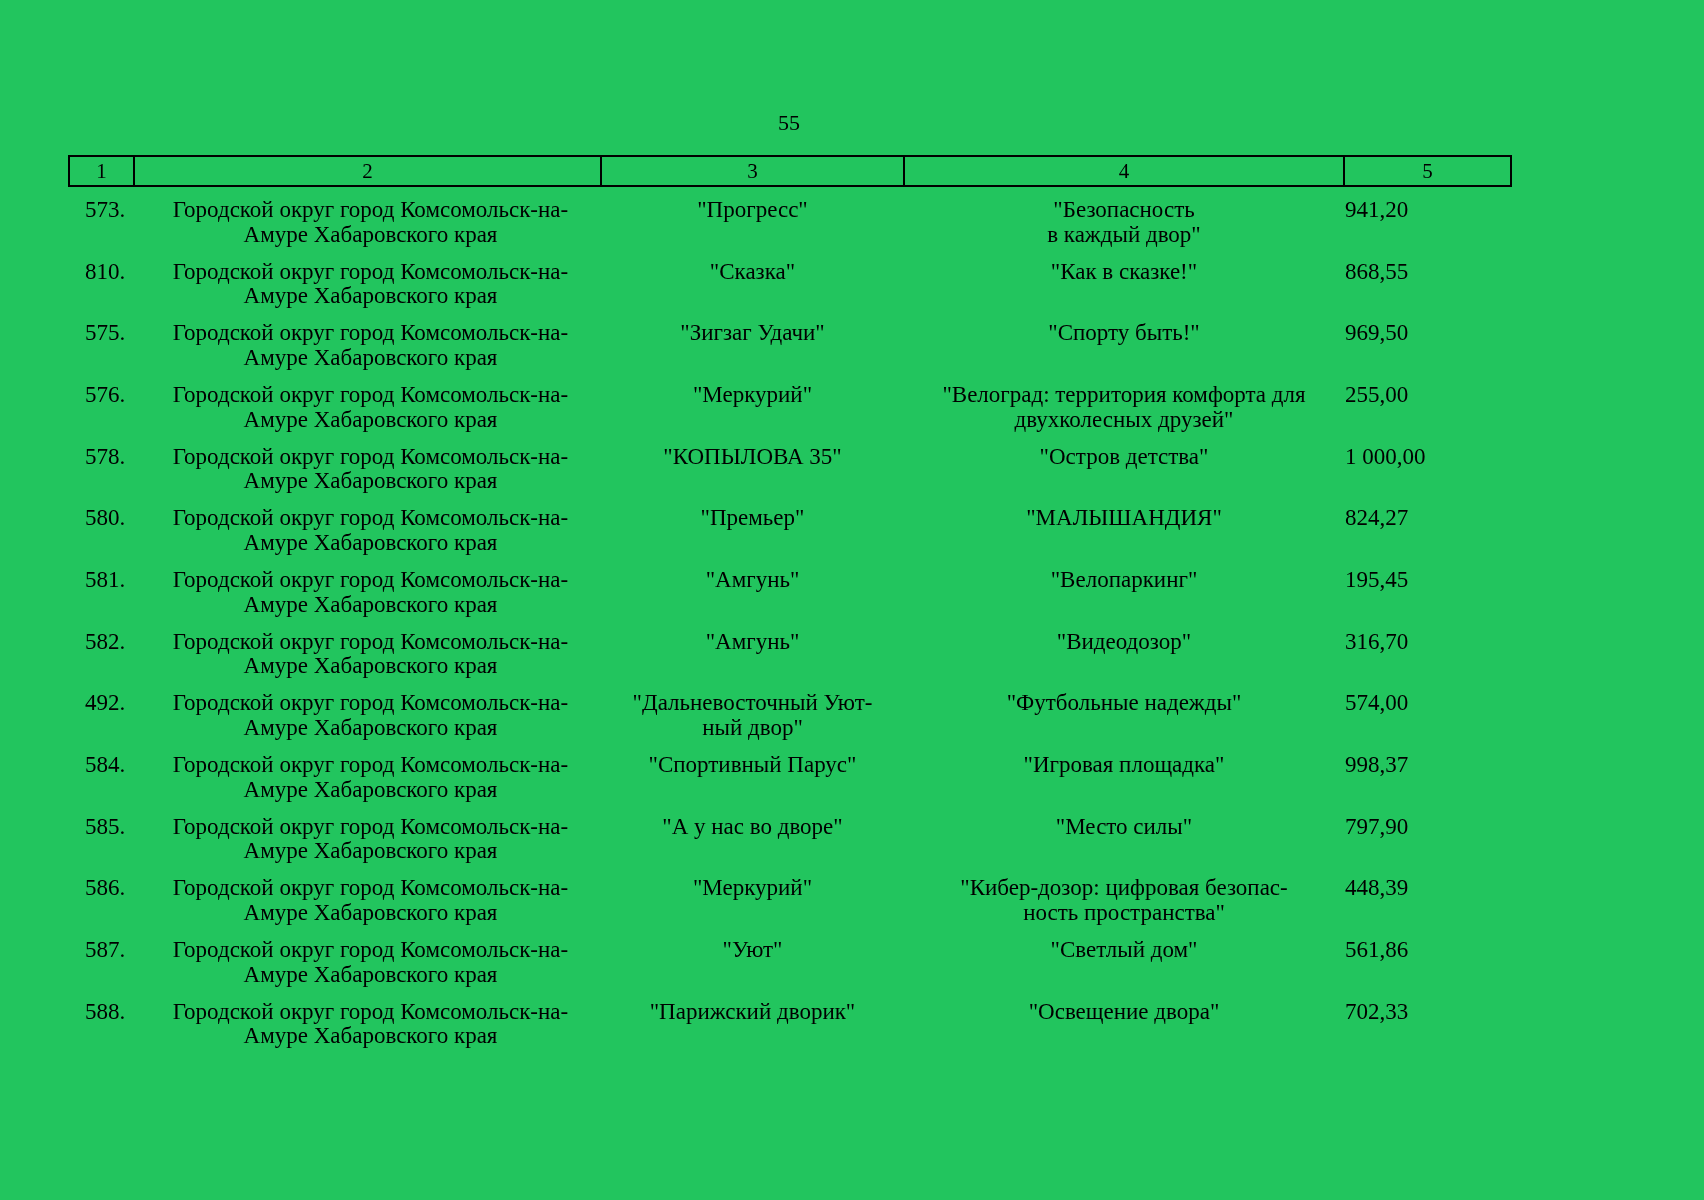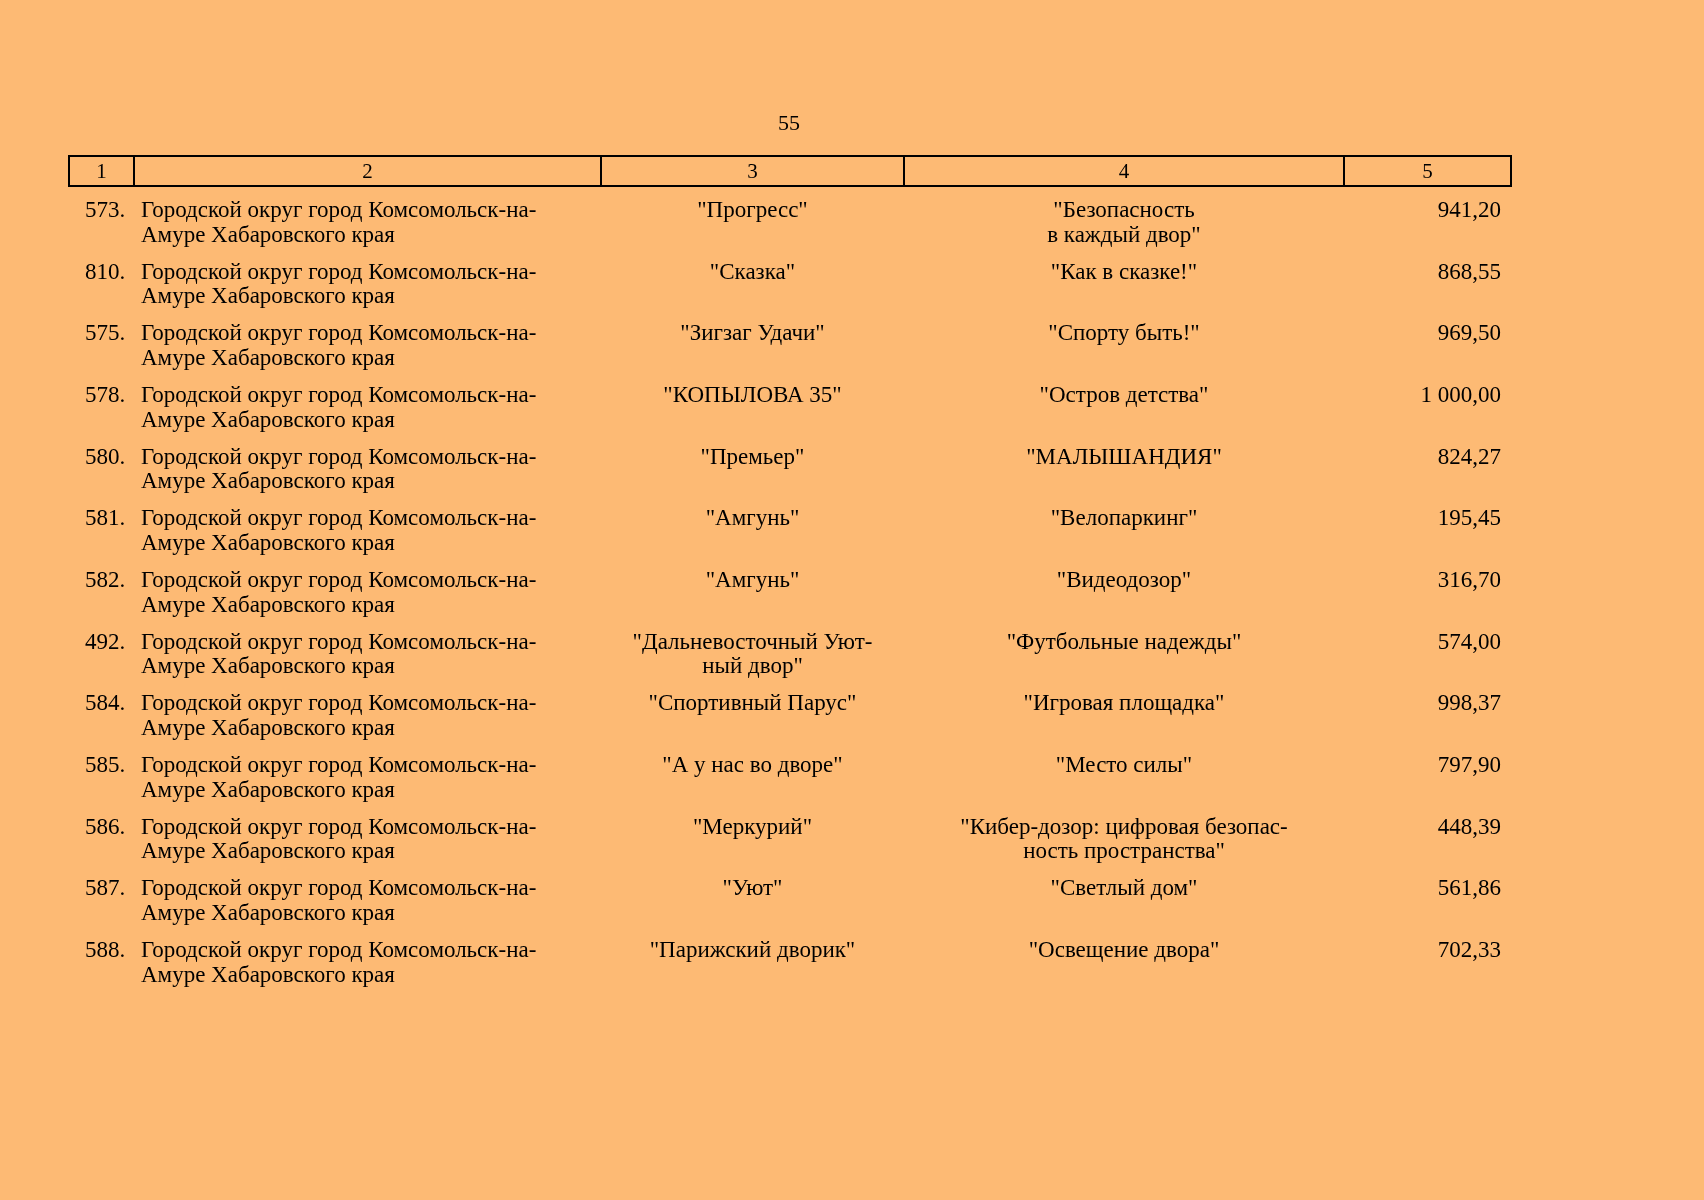--- a/index.html
+++ b/index.html
@@ -1,20 +1,20 @@
 <!DOCTYPE html>
 <html><head>
 <meta charset="utf-8">
 <style>
   html, body { margin: 0; padding: 0; background: #e8e8e8; }
   .page {
     position: relative;
     width: 1704px;
     height: 1200px;
-    background: #fdba74;
+    background: #22c55e;
     font-family: "Liberation Serif", serif;
     color: #000000;
     overflow: hidden;
   }
   .page-number {
     position: absolute;
     top: 110px;
     left: 68px;
     width: 1442px;
     text-align: center;
@@ -44,24 +44,24 @@
     padding: 1px 0;
     box-sizing: border-box;
   }
   tbody td {
     vertical-align: top;
     padding-top: 11px;
     height: 57px;
     box-sizing: border-box;
   }
   td.c1 { padding-left: 8px; text-align: center; }
-  td.c2 { padding-left: 7px; white-space: pre-line; }
+  td.c2 { padding-left: 7px; white-space: pre-line; text-align: center; }
   td.c3 { text-align: center; white-space: pre-line; }
   td.c4 { text-align: center; white-space: pre-line; }
-  td.c5 { text-align: right; padding-right: 10px; }
+  td.c5 { text-align: left; padding-right: 10px; }
 </style>
 </head>
 <body>
 
 <div class="page">
 
   <div class="page-number">55</div>
 
   <table class="doc-table">
     <colgroup>
@@ -100,20 +100,29 @@
   </tr>
         <tr>
     <td class="c1">575.</td>
     <td class="c2">Городской округ город Комсомольск-на-
 Амуре Хабаровского края</td>
     <td class="c3">"Зигзаг Удачи"</td>
     <td class="c4">"Спорту быть!"</td>
     <td class="c5">969,50</td>
   </tr>
         <tr>
+    <td class="c1">576.</td>
+    <td class="c2">Городской округ город Комсомольск-на-
+Амуре Хабаровского края</td>
+    <td class="c3">"Меркурий"</td>
+    <td class="c4">"Велоград: территория комфорта для
+двухколесных друзей"</td>
+    <td class="c5">255,00</td>
+  </tr>
+        <tr>
     <td class="c1">578.</td>
     <td class="c2">Городской округ город Комсомольск-на-
 Амуре Хабаровского края</td>
     <td class="c3">"КОПЫЛОВА 35"</td>
     <td class="c4">"Остров детства"</td>
     <td class="c5">1 000,00</td>
   </tr>
         <tr>
     <td class="c1">580.</td>
     <td class="c2">Городской округ город Комсомольск-на-

